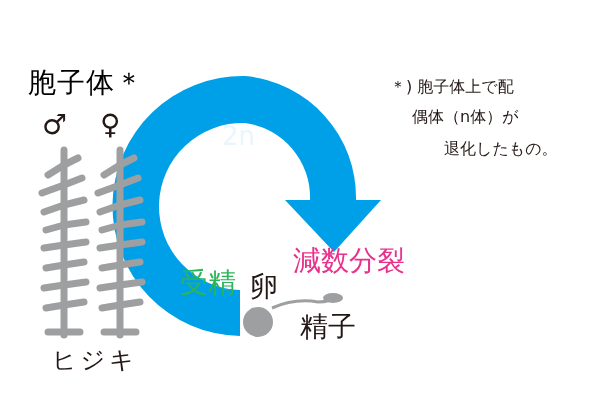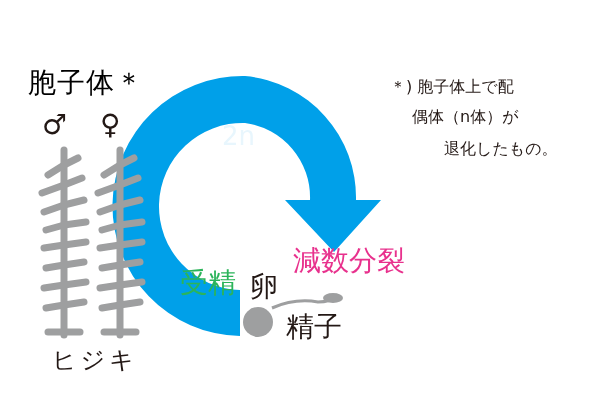--- a/index.html
+++ b/index.html
@@ -74,14 +74,14 @@
 <div class="abs note" style="top:72px;">
   <span>＊)</span>
   <span>胞子体上で配</span>
 </div>
 <div class="abs note" style="top:102px; left:412px;">偶体（n体）が</div>
 <div class="abs note" style="top:134px; left:412px;margin-left:32px;">退化したもの。</div>
 
 <div class="abs label-green">受精</div>
 <div class="abs label-pink">減数分裂</div>
 <div class="abs label-dark" style="left:250px; top:268px;">卵</div>
-<div class="abs label-dark" style="left:286px; top:308px;text-align:right;">精子</div>
+<div class="abs label-dark" style="left:300px; top:308px;text-align:right;">精子</div>
 <div class="abs hijiki">ヒジキ</div>
 
 </body></html>

